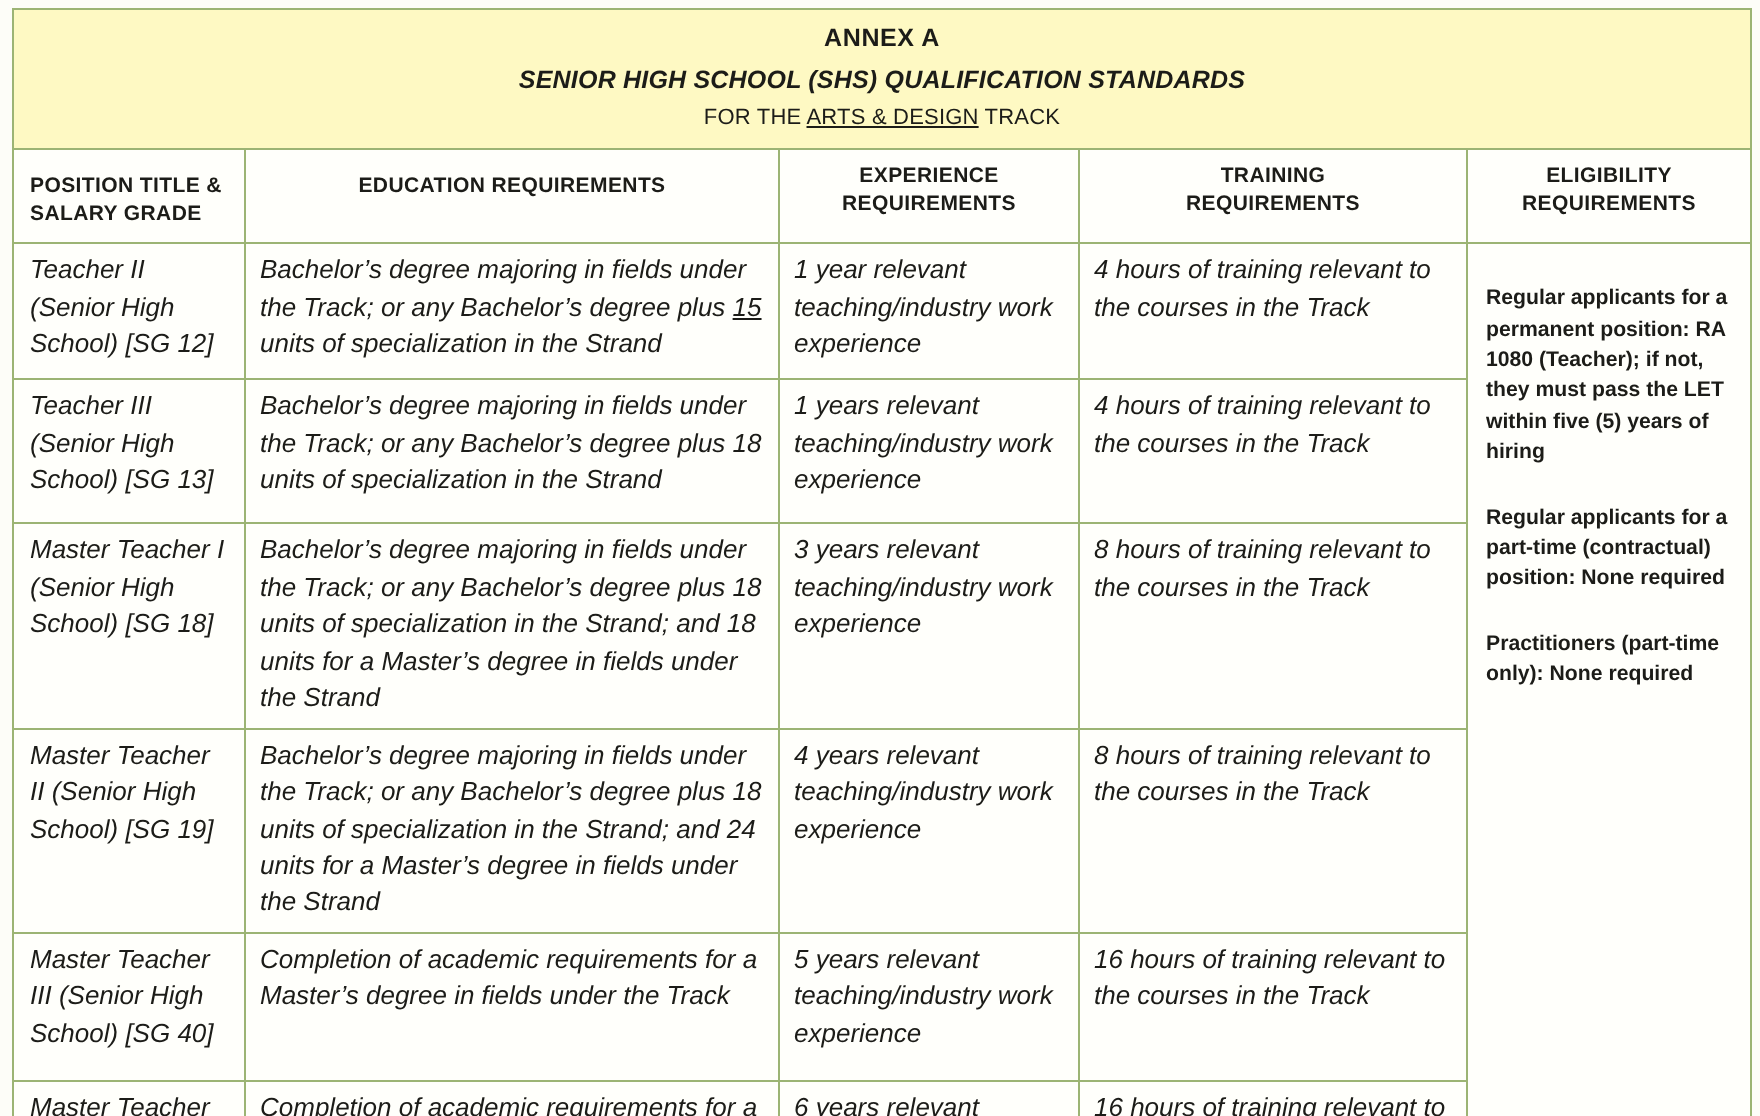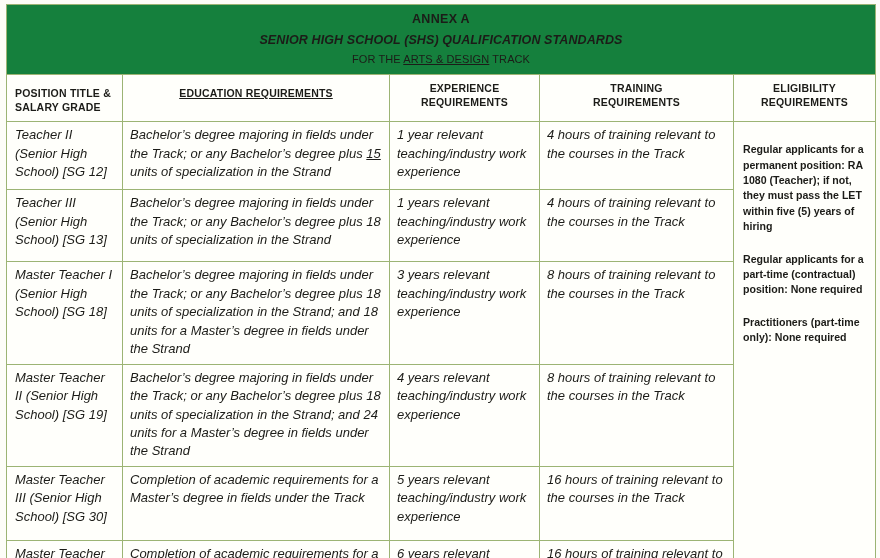--- a/index.html
+++ b/index.html
@@ -30,21 +30,21 @@
   }
   table.qs td {
     border: 1px solid #9cb474;
     vertical-align: top;
     padding: 0;
   }
   
   .title-cell {
     text-align: center;
     padding: 5px 0 7px 0 !important;
-    background: #15803d;
+    background: #fef9c3;
   }
   .t-annex {
     font-weight: bold;
     font-size: 12.5px;
     letter-spacing: 0.3px;
     margin: 2px 0 7px 0;
   }
   .t-main {
     font-weight: bold;
     font-size: 12.5px;
@@ -71,21 +71,20 @@
     padding: 6px 4px 7px 4px !important;
     vertical-align: top;
   }
   .hdr td.hdr-pos {
     text-align: left;
     padding-left: 8px !important;
     padding-top: 11px !important;
   }
   .hdr td.hdr-edu {
     padding-top: 11px !important;
-    text-decoration: underline;
   }
   
   .cell {
     font-size: 13px;
     line-height: 1.42;
     padding: 4px 7px 5px 7px !important;
     font-style: italic;
   }
   .cell.pos {
     padding-left: 8px !important;
@@ -182,21 +181,21 @@
     </tr>
 
     <tr>
       <td class="cell pos" style="height:83px">Master Teacher II (Senior High School) [SG 19]</td>
       <td class="cell">Bachelor’s degree majoring in fields under the  Track; or any Bachelor’s degree plus 18 units of specialization in the Strand; and 24 units for a Master’s degree in fields under the Strand</td>
       <td class="cell">4 years relevant teaching/industry work experience</td>
       <td class="cell">8 hours of training relevant to the courses in the Track</td>
     </tr>
 
     <tr>
-      <td class="cell pos" style="height:64px">Master Teacher III (Senior High School) [SG 30]</td>
+      <td class="cell pos" style="height:64px">Master Teacher III (Senior High School) [SG 40]</td>
       <td class="cell">Completion of academic requirements for a Master’s degree in fields under the  Track</td>
       <td class="cell">5 years relevant teaching/industry work experience</td>
       <td class="cell">16 hours of training relevant to the courses in the Track</td>
     </tr>
 
     <tr>
       <td class="cell pos" style="height:64px">Master Teacher IV (Senior High School) [SG 21]</td>
       <td class="cell">Completion of academic requirements for a Master’s degree in fields under the  Track</td>
       <td class="cell">6 years relevant teaching/industry work experience</td>
       <td class="cell">16 hours of training relevant to the courses in the Track</td>

